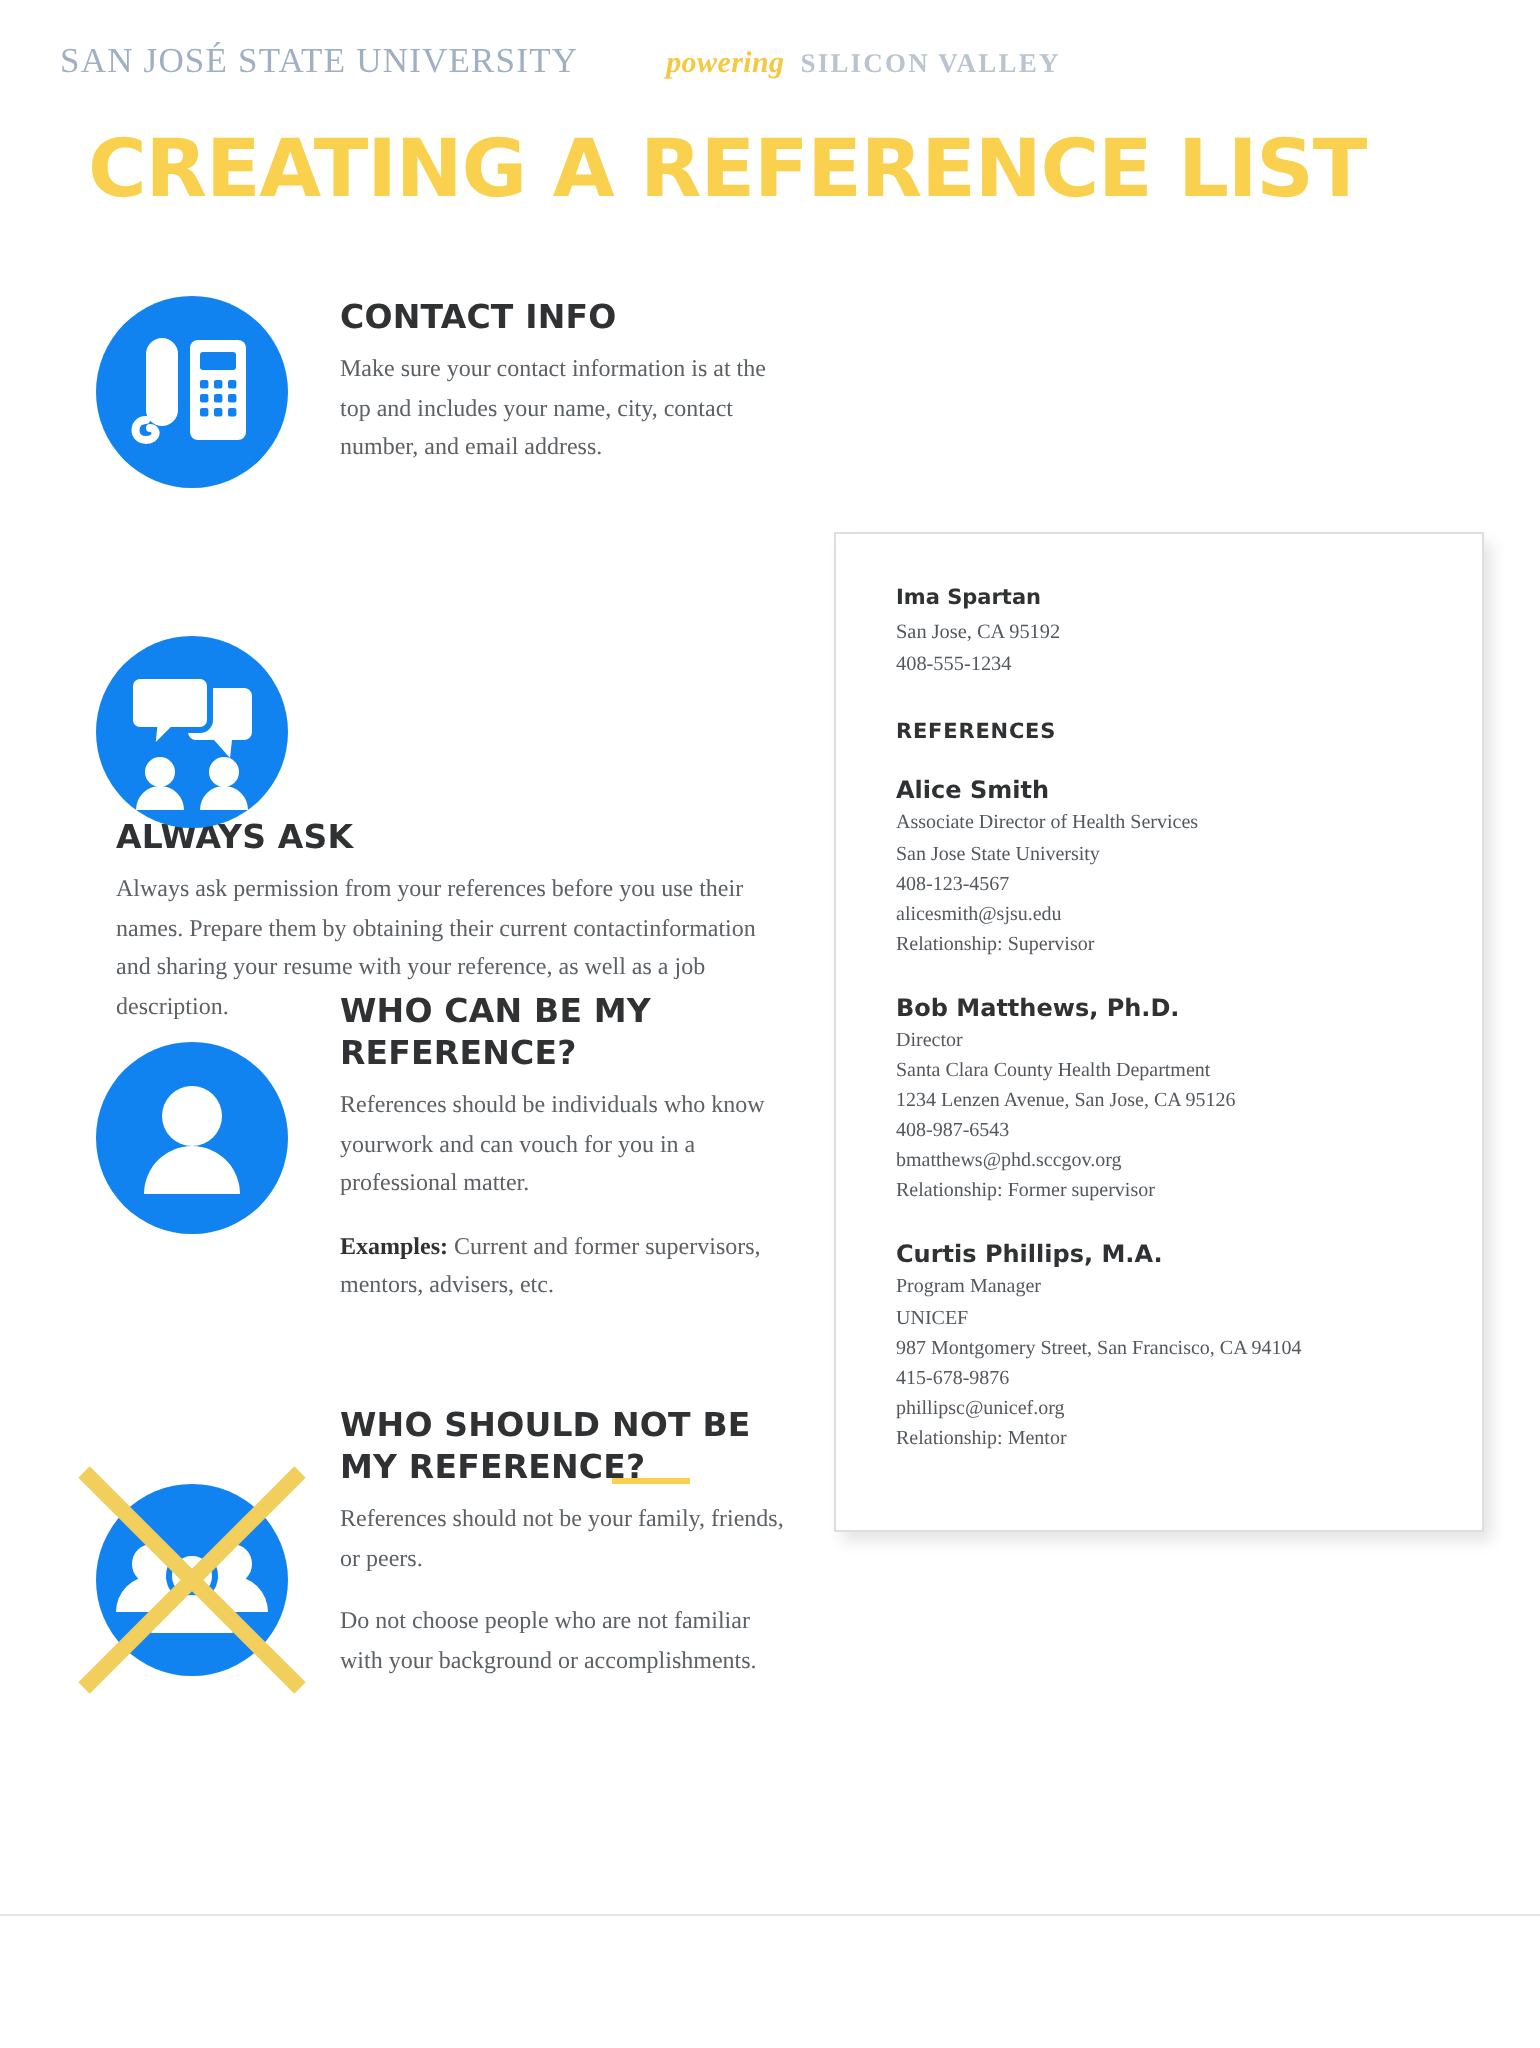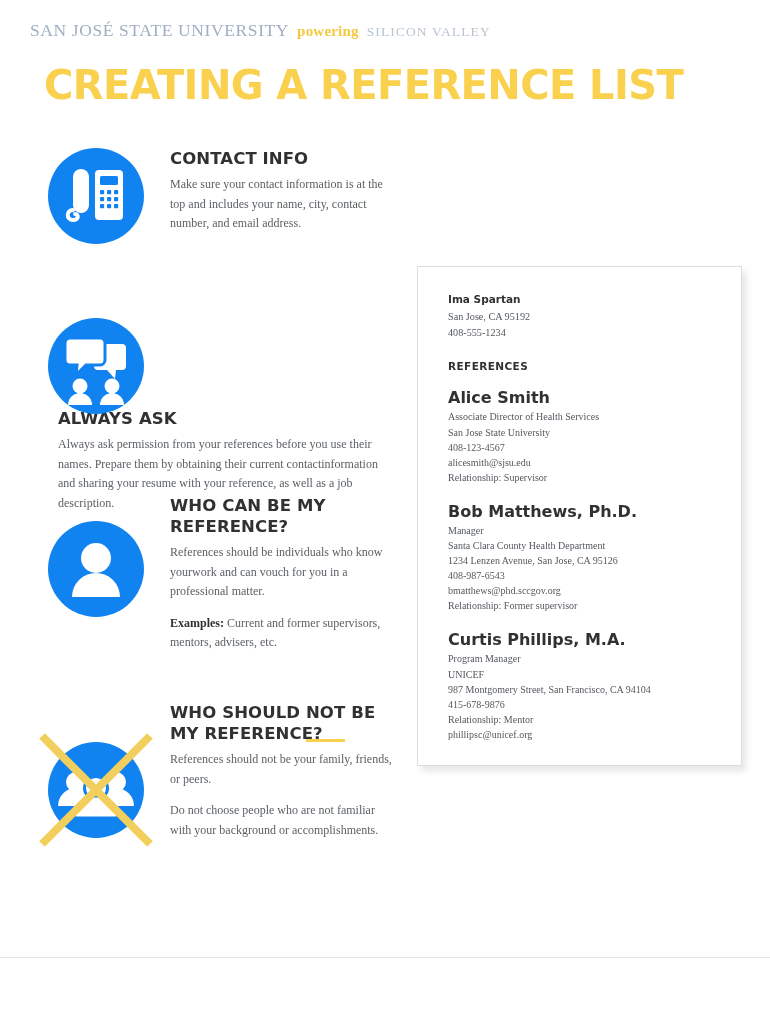--- a/index.html
+++ b/index.html
@@ -29,30 +29,33 @@
     white-space: nowrap;
   }
   .brand-sjsu {
     font-family: "Liberation Serif", serif;
     font-size: 17.5px;
     letter-spacing: 0.6px;
     color: #9FB0C4;
   }
   .brand-powering {
     font-family: "Liberation Serif", serif;
+    font-style: italic;
     font-weight: bold;
     font-size: 15px;
     color: #F5C842;
     letter-spacing: 0.2px;
+    margin-left: 36px;
   }
   .brand-silicon {
     font-family: "Liberation Serif", serif;
     font-size: 13.5px;
     letter-spacing: 1.1px;
     color: #B9C4D0;
+    font-weight: bold;
   }
 
   .main-title {
     position: absolute;
     left: 44px;
     top: 62px;
     font-family: "DejaVu Sans", sans-serif;
     font-weight: bold;
     font-size: 40px;
     letter-spacing: -0.6px;
@@ -137,21 +140,21 @@
     font-size: 10.5px;
     letter-spacing: 0.4px;
     color: #2F3133;
     margin-top: 20px;
     margin-bottom: 16px;
   }
   .ref-entry { margin-bottom: 17px; }
   .ref-name {
     font-family: "DejaVu Sans", sans-serif;
     font-weight: bold;
-    font-size: 16px;
+    font-size: 12px;
     color: #2F3133;
     margin-bottom: 2px;
   }
   .ref-line {
     font-family: "Liberation Serif", serif;
     font-size: 10px;
     line-height: 1.51;
     color: #53585E;
   }
 
@@ -294,36 +297,36 @@
         <div class="ref-name">Alice Smith</div>
         <div class="ref-line">Associate Director of Health Services</div>
         <div class="ref-line">San Jose State University</div>
         <div class="ref-line">408-123-4567</div>
         <div class="ref-line">alicesmith@sjsu.edu</div>
         <div class="ref-line">Relationship: Supervisor</div>
       </div>
 
       <div class="ref-entry">
         <div class="ref-name">Bob Matthews, Ph.D.</div>
-        <div class="ref-line">Manager</div>
+        <div class="ref-line">Director</div>
         <div class="ref-line">Santa Clara County Health Department</div>
         <div class="ref-line">1234 Lenzen Avenue, San Jose, CA 95126</div>
         <div class="ref-line">408-987-6543</div>
         <div class="ref-line">bmatthews@phd.sccgov.org</div>
         <div class="ref-line">Relationship: Former supervisor</div>
       </div>
 
       <div class="ref-entry">
         <div class="ref-name">Curtis Phillips, M.A.</div>
         <div class="ref-line">Program Manager</div>
         <div class="ref-line">UNICEF</div>
         <div class="ref-line">987 Montgomery Street, San Francisco, CA 94104</div>
         <div class="ref-line">415-678-9876</div>
+        <div class="ref-line">phillipsc@unicef.org</div>
         <div class="ref-line">Relationship: Mentor</div>
-        <div class="ref-line">phillipsc@unicef.org</div>
       </div>
     </div>
   </div>
 
   <div class="footer-rule"></div>
   <div class="footer">
     
 
     
 

